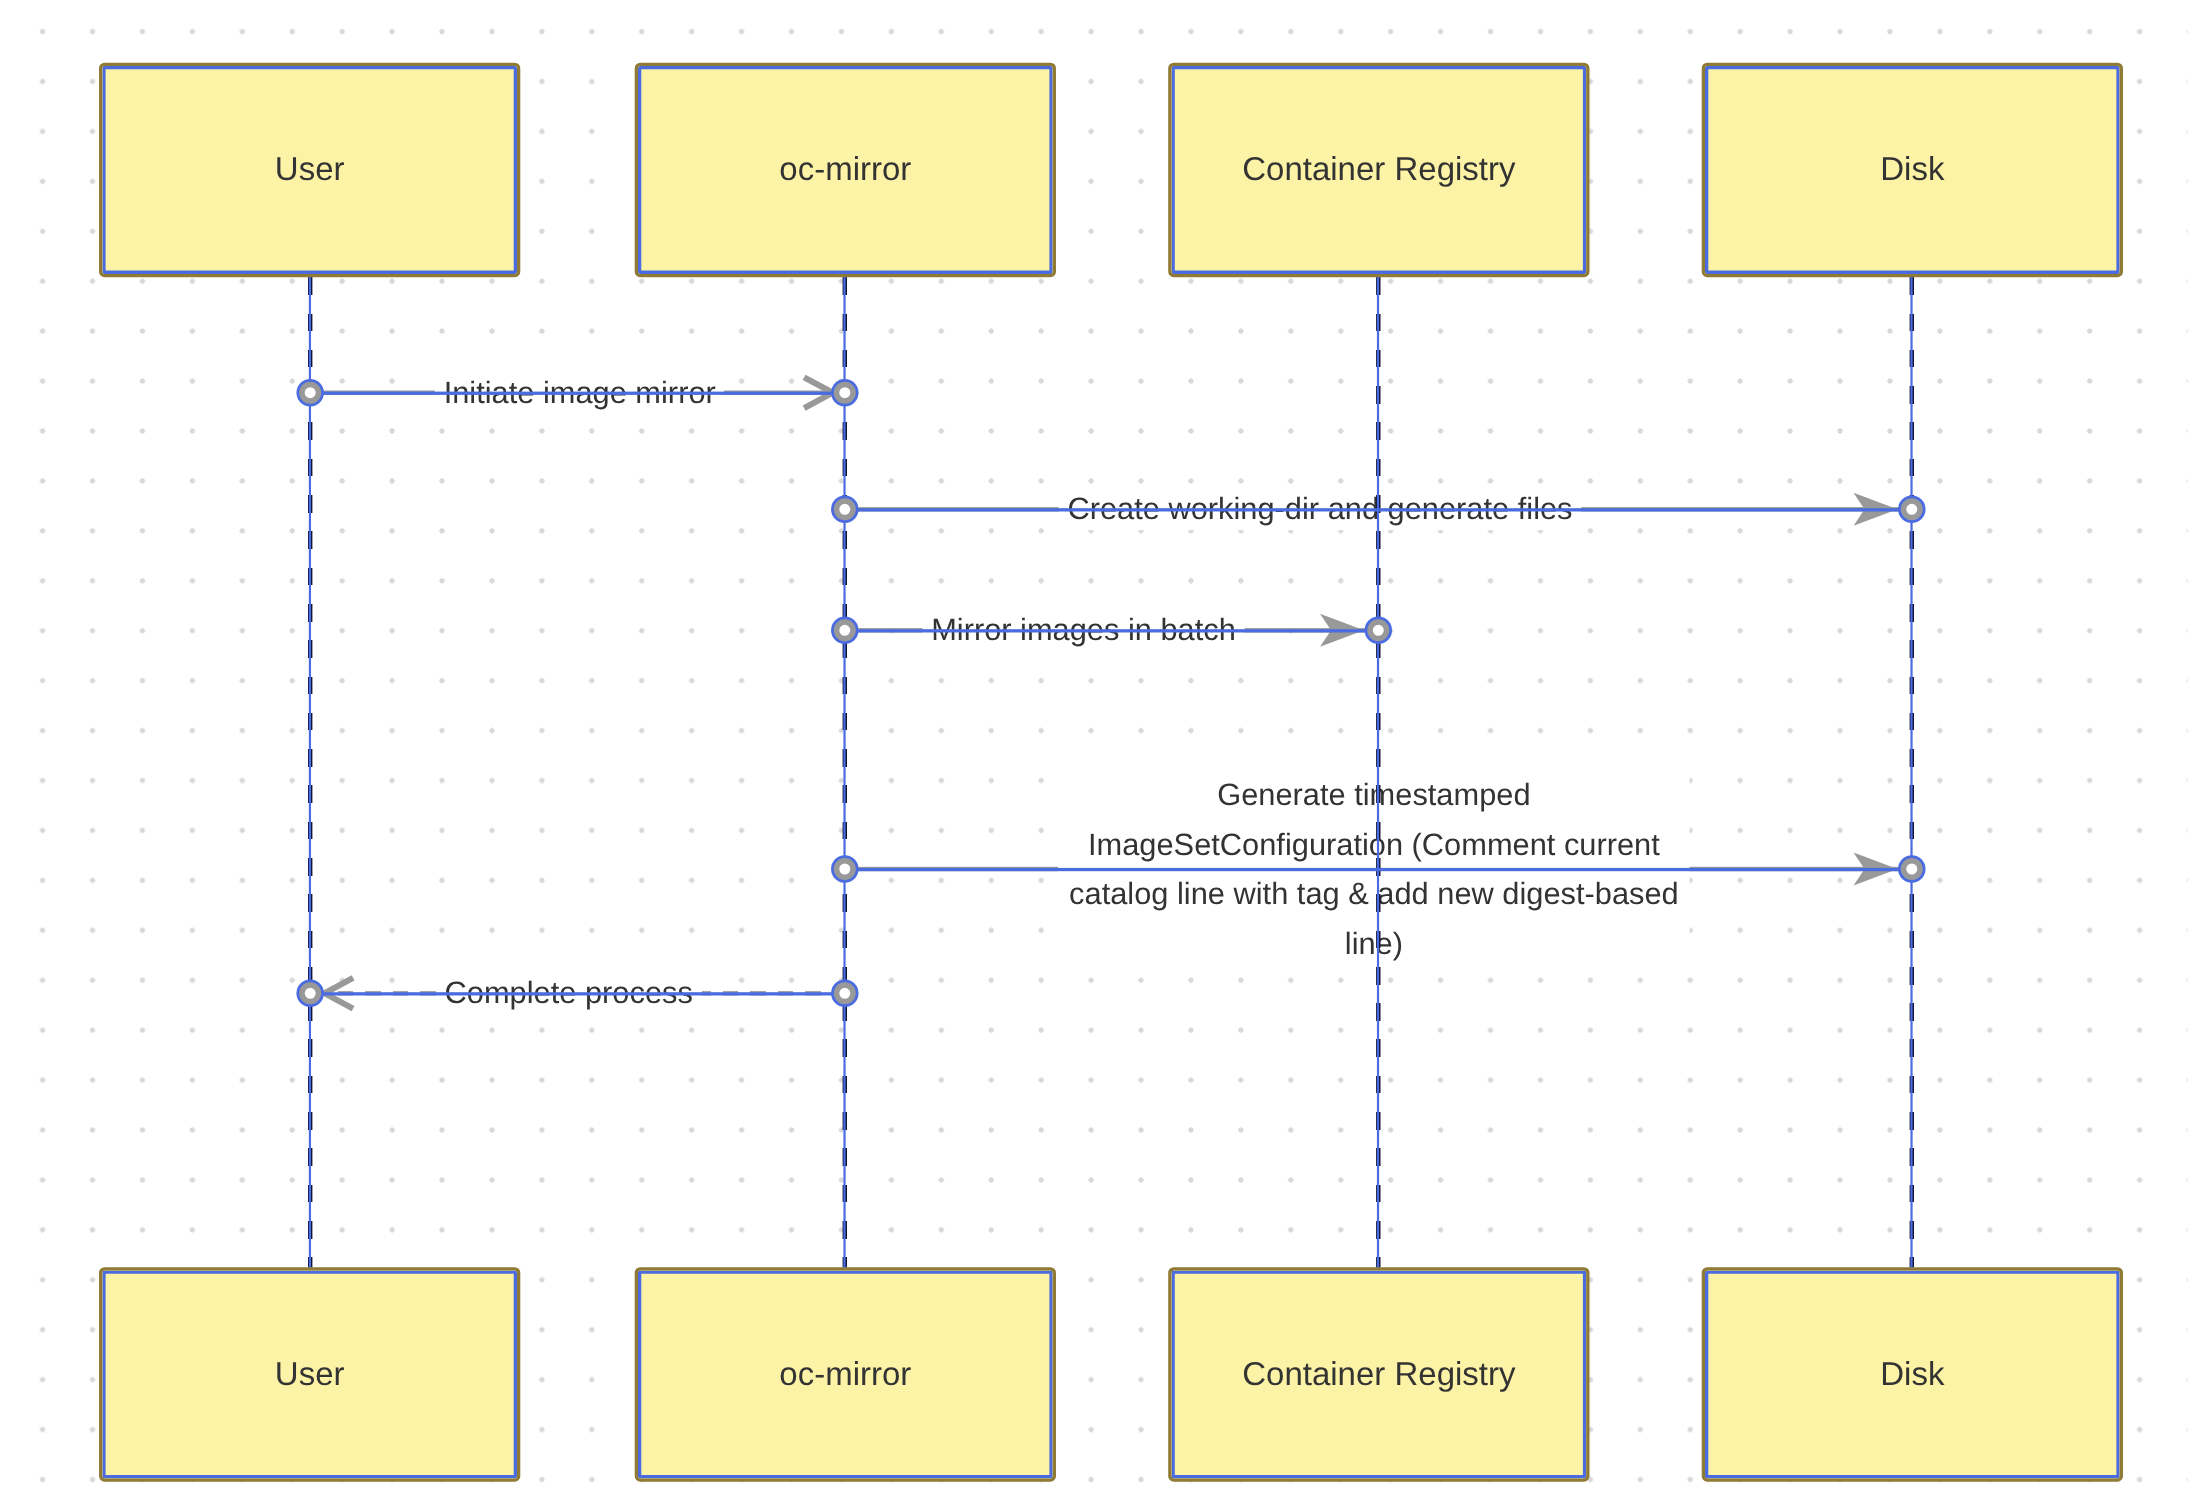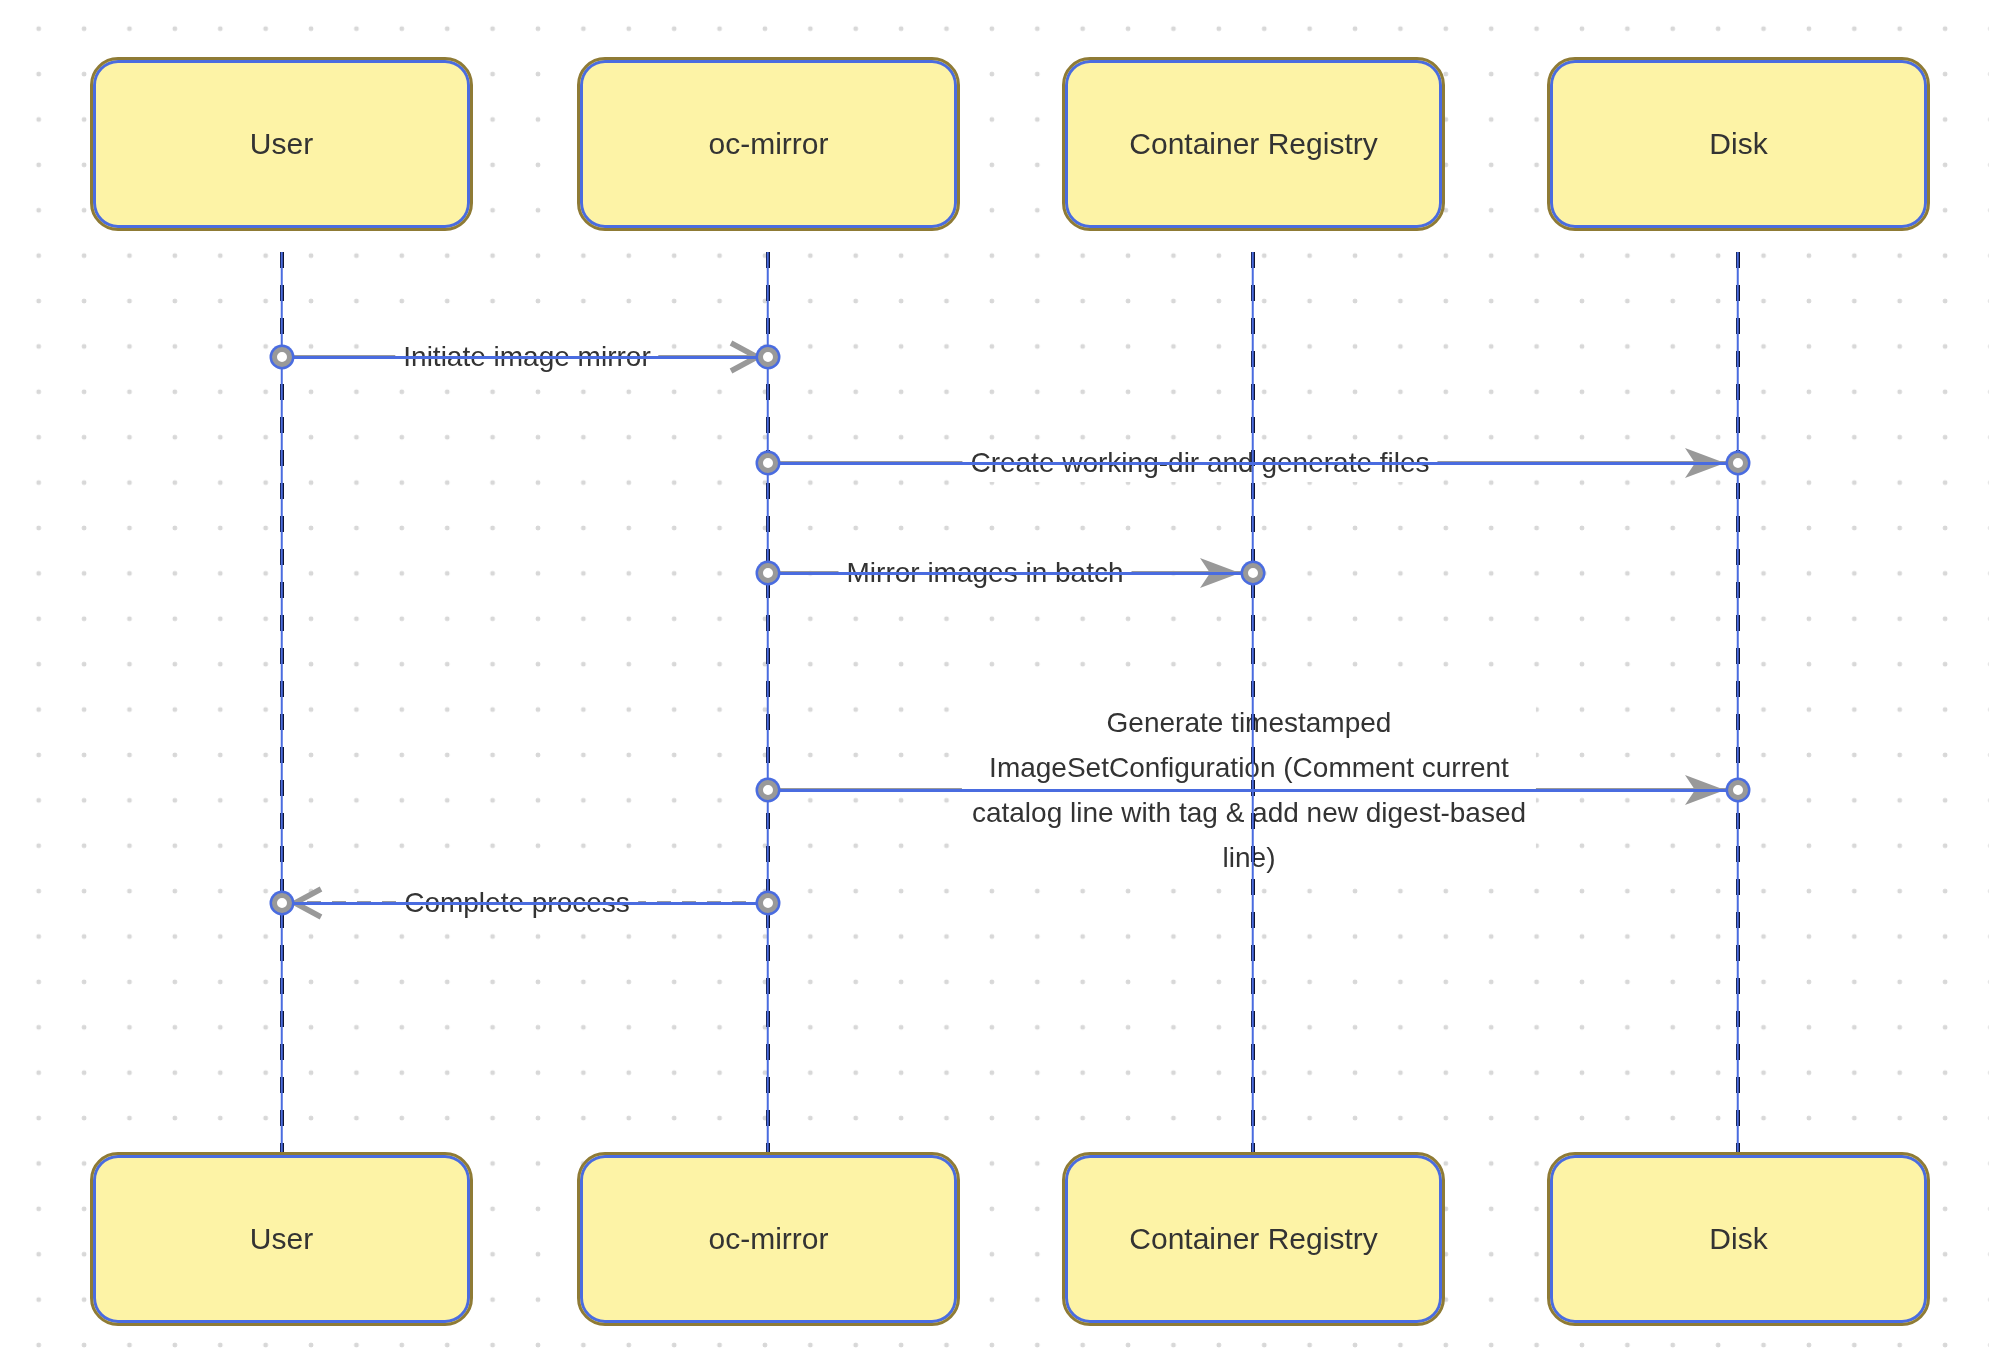--- a/index.html
+++ b/index.html
@@ -3,22 +3,22 @@
 <meta charset="utf-8">
 <style>
   html,body{margin:0;padding:0;background:#fff;}
   .canvas{
     position:relative;width:1989px;height:1366px;background:#ffffff;overflow:hidden;
     font-family:"Liberation Sans",sans-serif;
     background-image:radial-gradient(circle,#d8d8d8 2.1px,rgba(0,0,0,0) 2.7px);
     background-size:45.4px 45.4px;background-position:16px 6px;
   }
   .actor{
-    position:absolute;width:383px;height:174px;box-sizing:border-box;
-    background:#FDF3A6;border:3px solid #8F7B35;border-radius:28px;
+    position:absolute;width:383px;height:195px;box-sizing:border-box;
+    background:#FDF3A6;border:3px solid #8F7B35;border-radius:5px;
     box-shadow:inset 0 0 0 3px #4A6CE0;
     display:flex;align-items:center;justify-content:center;
     font-size:30px;color:#333333;z-index:15;
   }
   .lifeline{position:absolute;width:3.5px;top:252px;height:900px;z-index:30;}
   .lifeline .dashes{position:absolute;left:0;right:0;top:0;bottom:0;
     background:repeating-linear-gradient(180deg,#101432 0 16px,rgba(0,0,0,0) 16px 33px);}
   .lifeline .sel{position:absolute;left:50%;transform:translateX(-50%);width:2.5px;top:0;bottom:0;background:#4A6CE0;}
   .edge-line{position:absolute;height:3.5px;background:#9a9a9a;z-index:10;}
   .edge-line.dashed{background:repeating-linear-gradient(90deg,#9a9a9a 0 14px,rgba(0,0,0,0) 14px 25px);}

